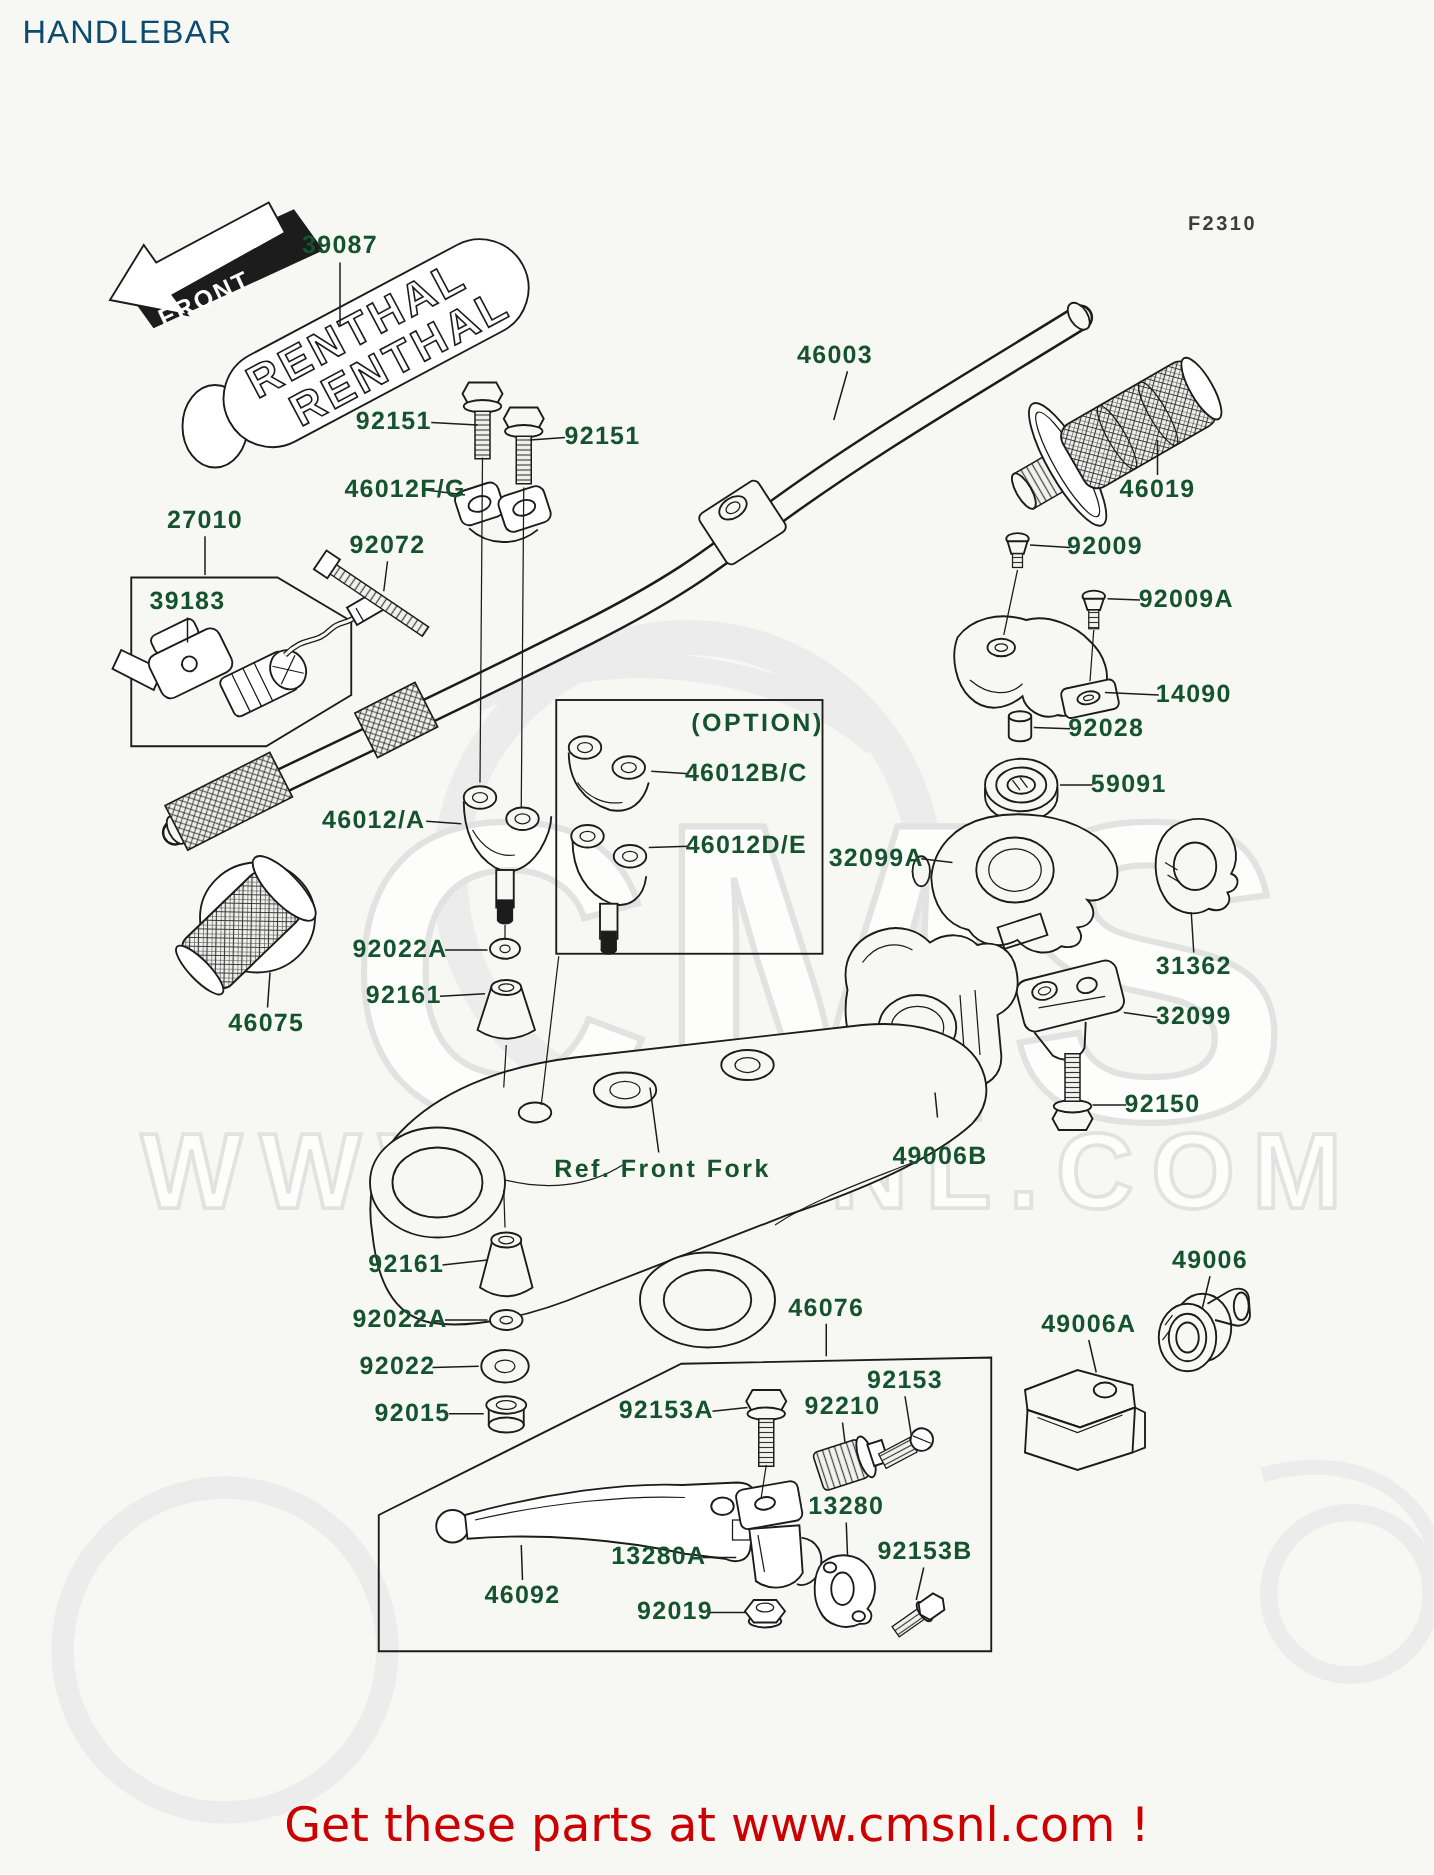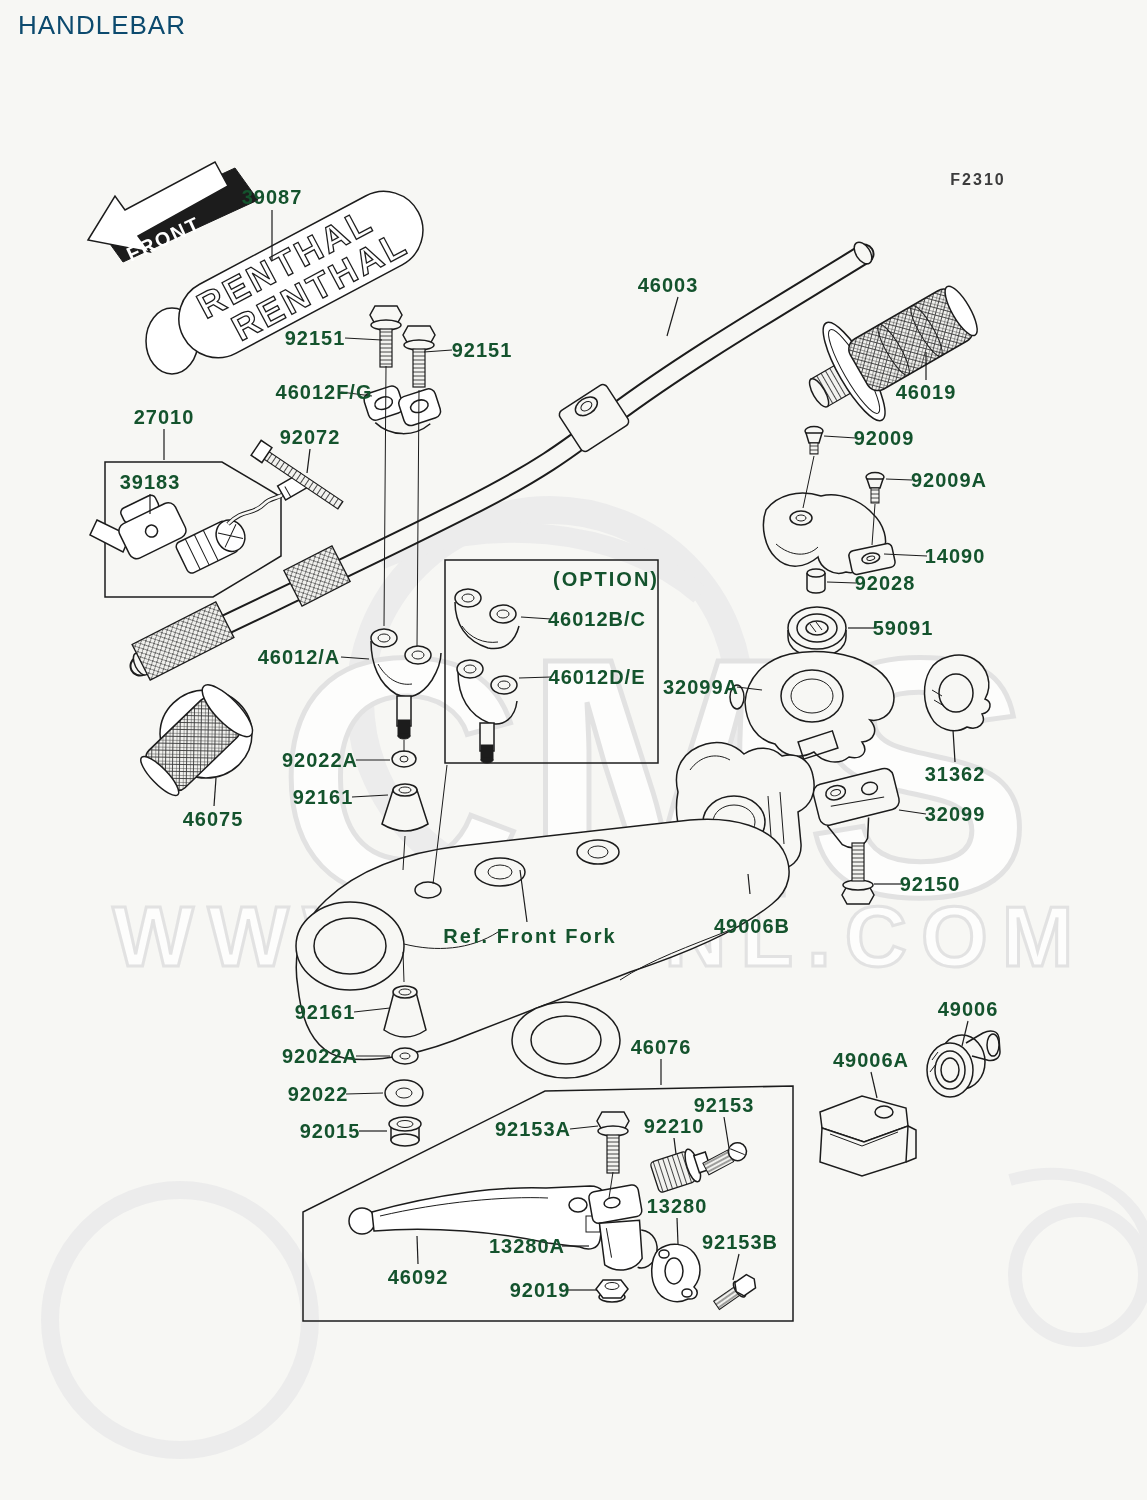--- a/index.html
+++ b/index.html
@@ -458,13 +458,14 @@
       <div class="plabel" style="left: 968px; top: 1009px;">49006</div>
       <div class="plabel" style="left: 677px; top: 1206px;">13280</div>
       <div class="plabel" style="left: 740px; top: 1242px;">92153B</div>
       <div class="plabel" style="left: 527px; top: 1246px; text-align: center;">13280A</div>
       <div class="plabel" style="left: 418px; top: 1277px;">46092</div>
       <div class="plabel" style="left: 540px; top: 1290px;">92019</div>
       <div class="plabel fig" style="left: 942px; top: 180px; margin-left: 36px;">F2310</div>
     </div>
 
   <div class="page-title">HANDLEBAR</div>
+  <div class="footer-banner">Get these parts at www.cmsnl.com !</div>
 </div>
 
 </body></html>

